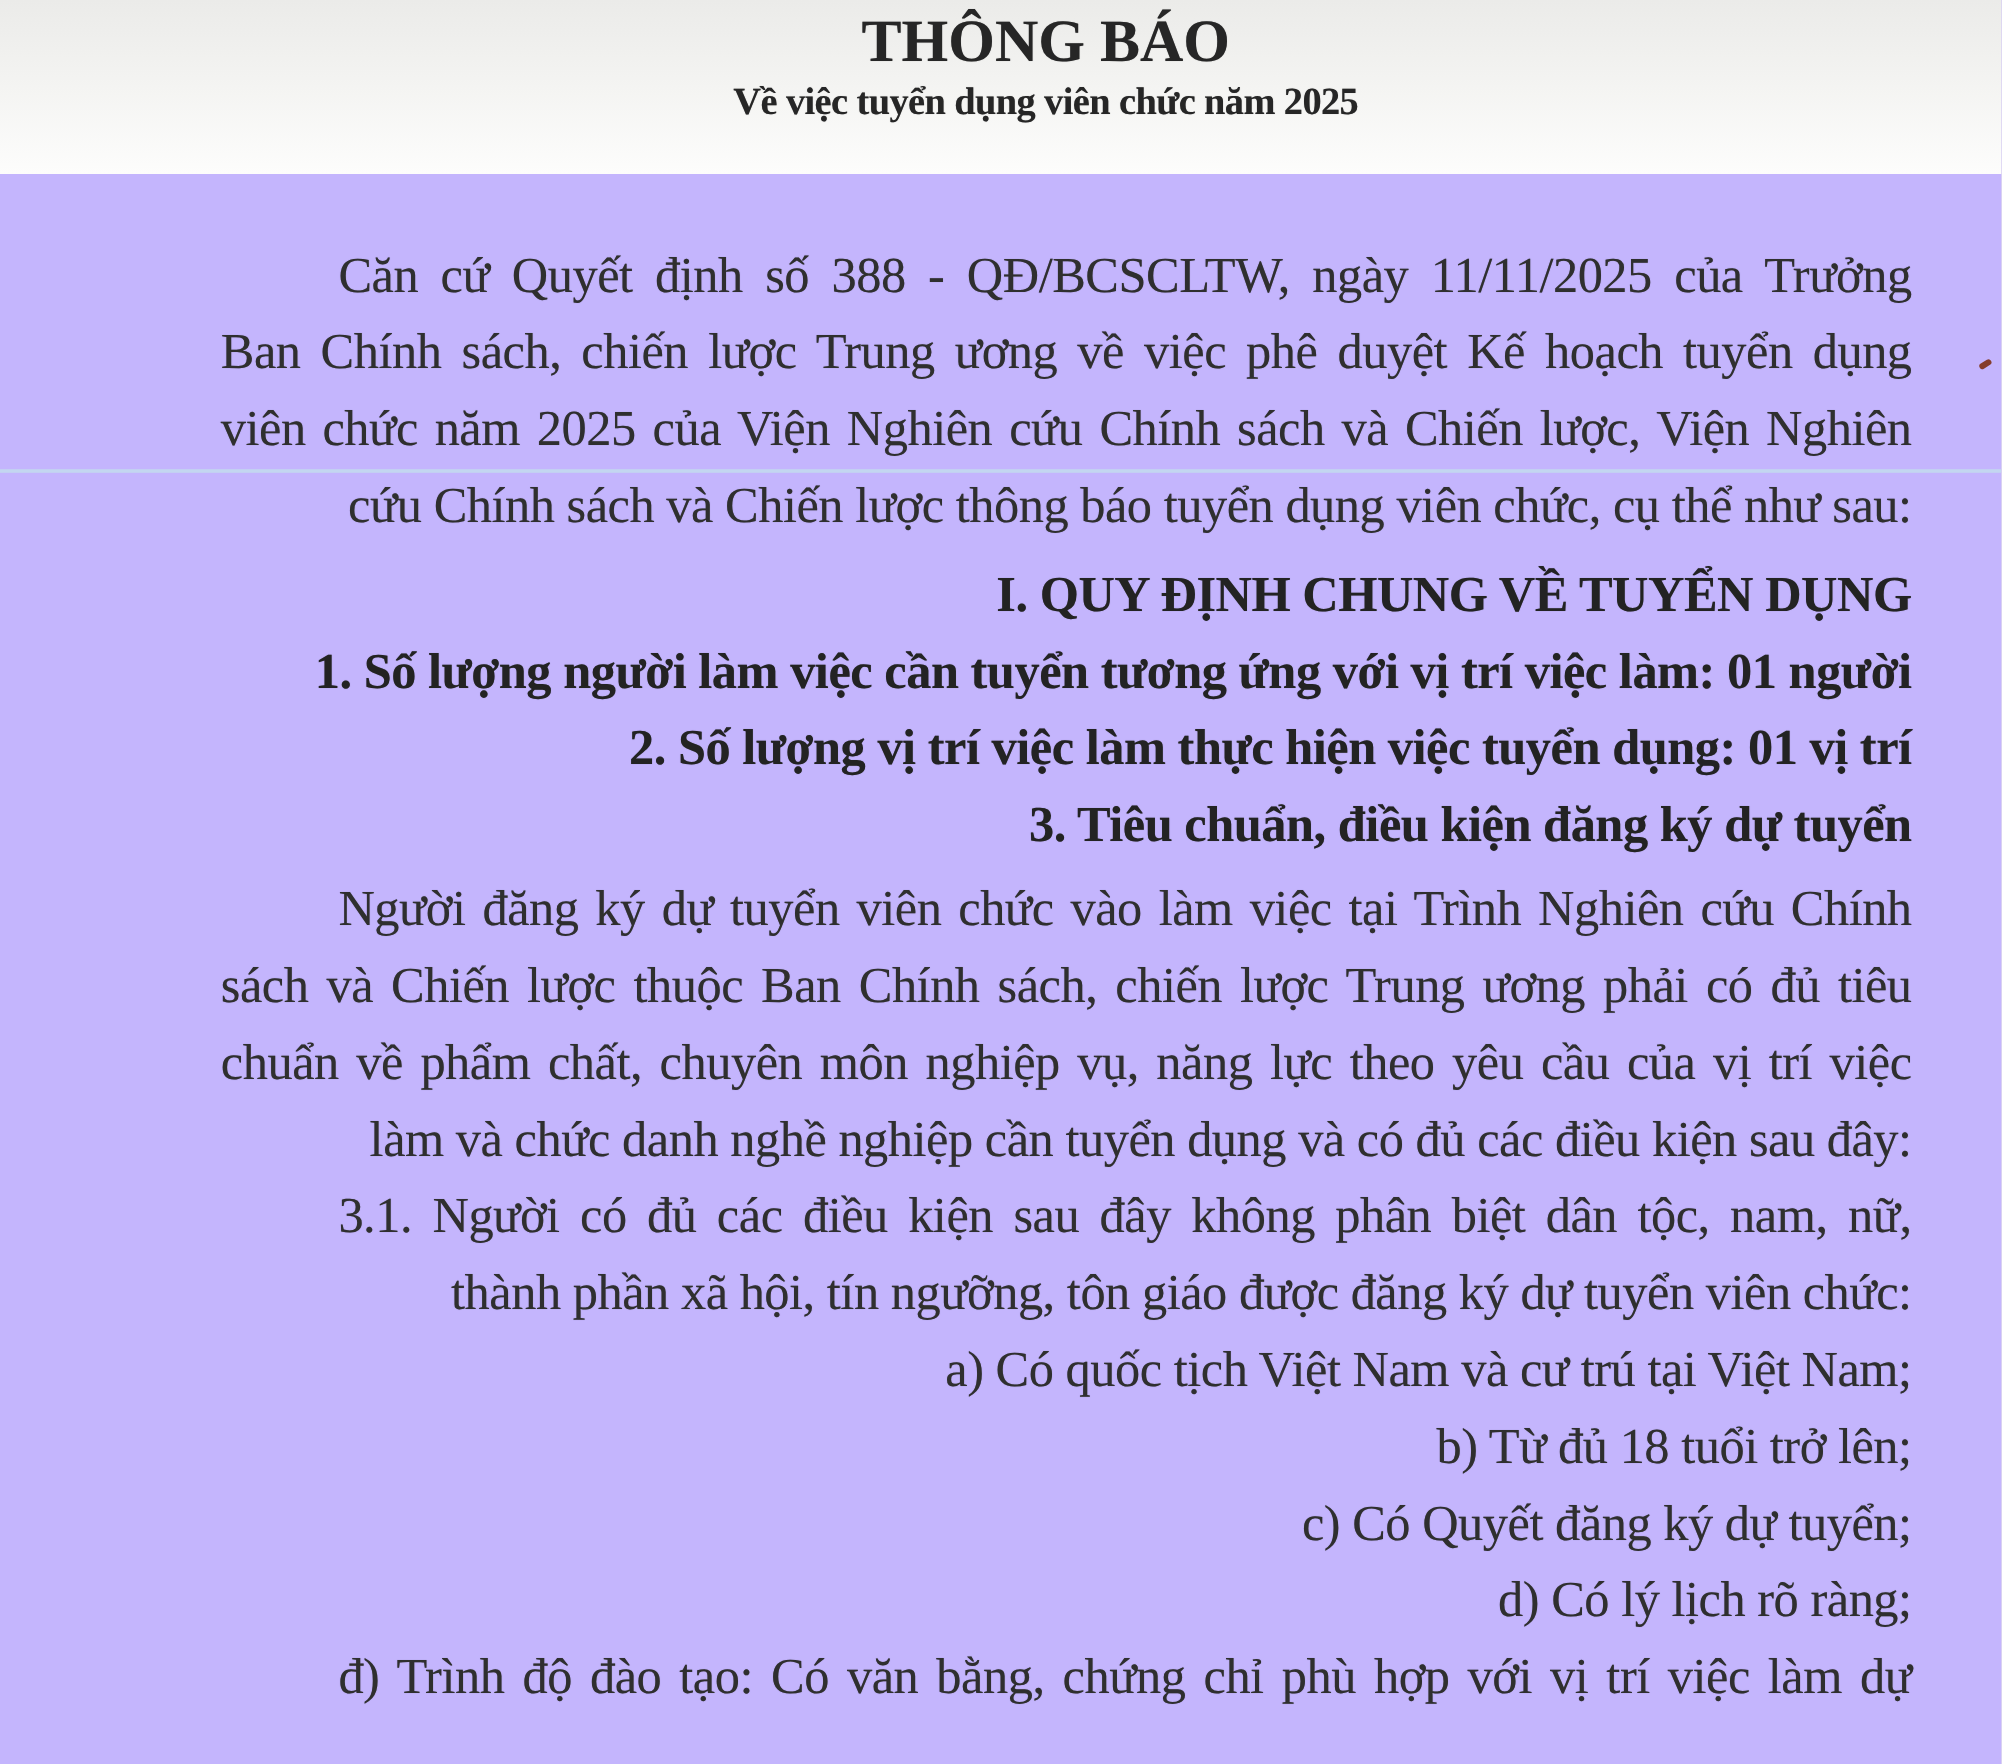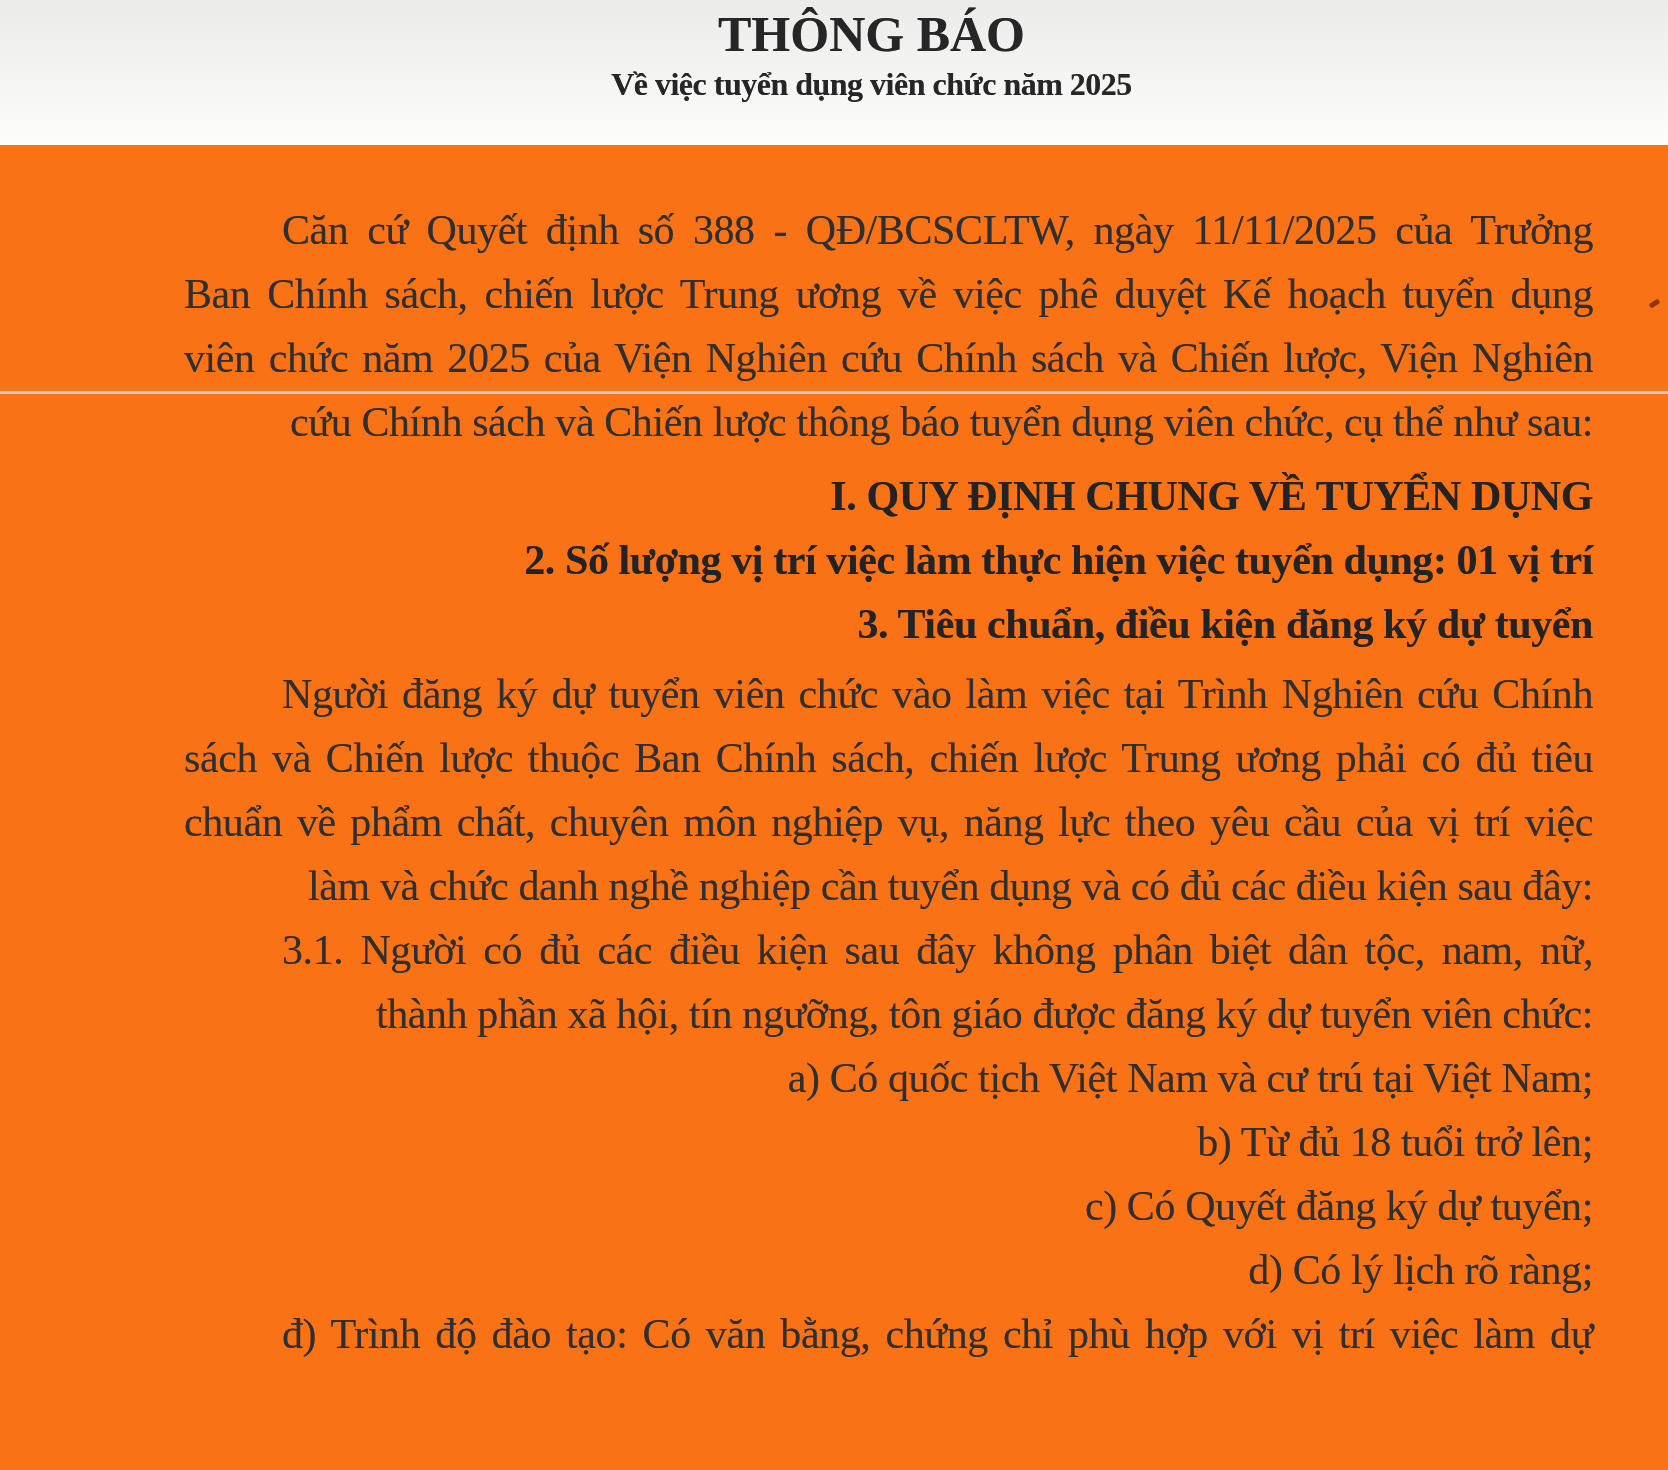--- a/index.html
+++ b/index.html
@@ -1,20 +1,20 @@
 <!DOCTYPE html>
 <html><head>
 <meta charset="utf-8">
 <style>
   html,body{margin:0;padding:0;background:#e9e9e9;}
   .page{
     position:relative;
     width:1668px;height:1470px;
     margin:0 auto;
-    background:#f97316;
+    background:#c4b5fd;
     overflow:hidden;
     font-family:"Liberation Serif","DejaVu Serif",serif;
     color:#2f2f2f;
     text-shadow:0 0 0.6px rgba(45,45,45,0.5);
     letter-spacing:-0.4px;
   }
   
   .scan-top-band{
     position:absolute;top:0;left:0;width:100%;height:145px;
     background:linear-gradient(180deg,#ebebe9 0%,#f3f3f1 45%,#fdfdfc 100%);
@@ -76,20 +76,21 @@
   </div>
 
   <div class="body-col">
 
     <div class="ln stretch indent">Căn cứ Quyết định số 388 - QĐ/BCSCLTW, ngày 11/11/2025 của Trưởng</div>
     <div class="ln stretch">Ban Chính sách, chiến lược Trung ương về việc phê duyệt Kế hoạch tuyển dụng</div>
     <div class="ln stretch">viên chức năm 2025 của Viện Nghiên cứu Chính sách và Chiến lược, Viện Nghiên</div>
     <div class="ln">cứu Chính sách và Chiến lược thông báo tuyển dụng viên chức, cụ thể như sau:</div>
 
     <div class="ln bold hang mt10">I. QUY ĐỊNH CHUNG VỀ TUYỂN DỤNG</div>
+    <div class="ln bold hang">1. Số lượng người làm việc cần tuyển tương ứng với vị trí việc làm: 01 người</div>
     <div class="ln bold hang">2. Số lượng vị trí việc làm thực hiện việc tuyển dụng: 01 vị trí</div>
     <div class="ln bold hang">3. Tiêu chuẩn, điều kiện đăng ký dự tuyển</div>
 
     <div class="ln stretch indent mt6">Người đăng ký dự tuyển viên chức vào làm việc tại Trình Nghiên cứu Chính</div>
     <div class="ln stretch">sách và Chiến lược thuộc Ban Chính sách, chiến lược Trung ương phải có đủ tiêu</div>
     <div class="ln stretch">chuẩn về phẩm chất, chuyên môn nghiệp vụ, năng lực theo yêu cầu của vị trí việc</div>
     <div class="ln">làm và chức danh nghề nghiệp cần tuyển dụng và có đủ các điều kiện sau đây:</div>
 
     <div class="ln stretch indent">3.1. Người có đủ các điều kiện sau đây không phân biệt dân tộc, nam, nữ,</div>
     <div class="ln">thành phần xã hội, tín ngưỡng, tôn giáo được đăng ký dự tuyển viên chức:</div>

